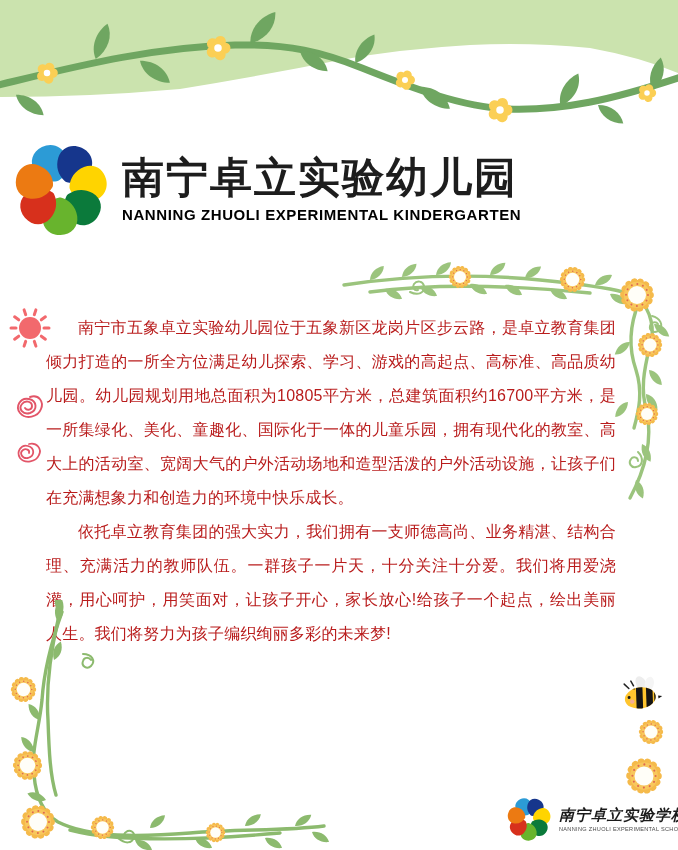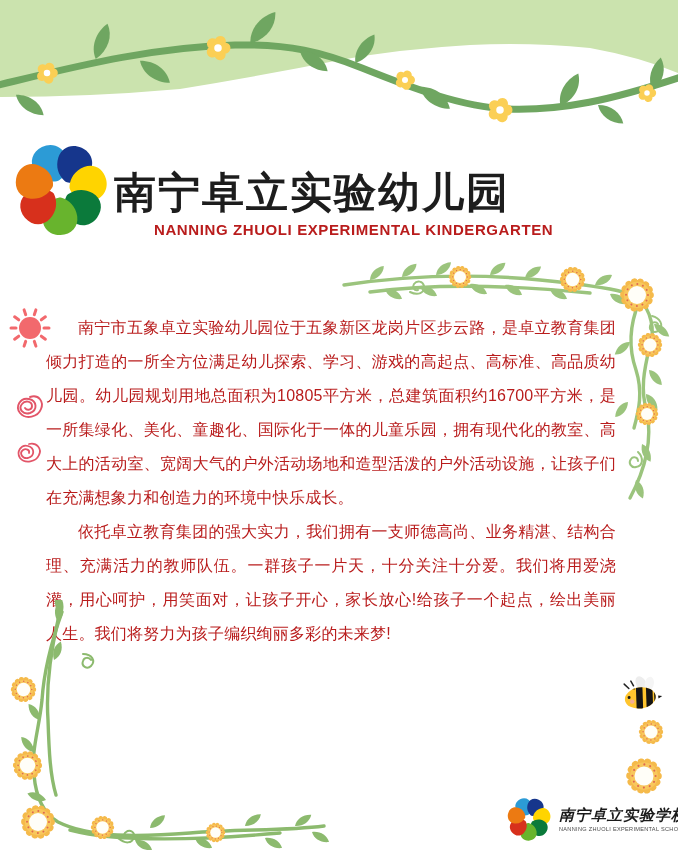--- a/index.html
+++ b/index.html
@@ -5,28 +5,28 @@
   html,body{margin:0;padding:0;}
   body{
     width:678px;height:850px;background:#ffffff;
     font-family:"Liberation Sans", sans-serif;
     position:relative;overflow:hidden;
   }
   .abs{position:absolute;}
   
   .banner{left:0;top:0;}
   
-  .brand{left:12px;top:140px;display:flex;align-items:flex-end;gap:4px;}
+  .brand{left:12px;top:140px;display:flex;align-items:center;gap:12px;}
   .brand-zh{
     font-size:42px;font-weight:900;color:#1d1d1d;letter-spacing:2px;
     white-space:nowrap;line-height:1.1;
   }
   .brand-en{
-    font-size:15px;font-weight:bold;color:#b91c1c;letter-spacing:0.6px;
-    white-space:nowrap;margin-top:5px;margin-left:40px;
+    font-size:15px;font-weight:bold;color:#000000;letter-spacing:0.6px;
+    white-space:nowrap;margin-top:5px;
   }
   
   .body-text{
     left:46px;top:311px;width:570px;
     font-size:16px;line-height:34px;color:#b91c1c;
     text-align:justify;letter-spacing:0.2px;
   }
   .body-text p{margin:0;text-indent:2em;}
   
   .school-logo{left:506px;top:796px;display:flex;align-items:center;gap:7px;}

